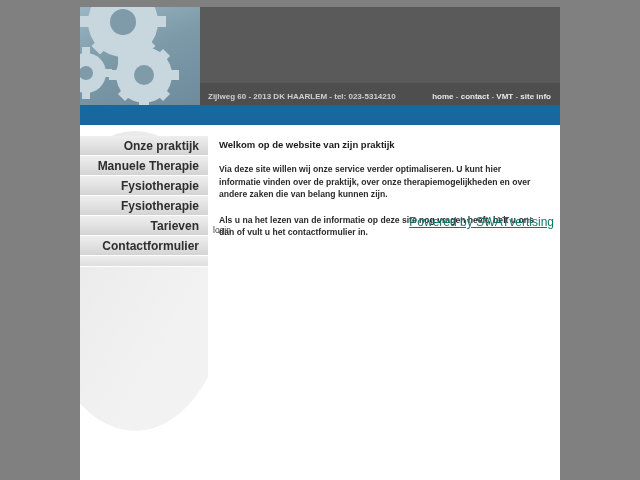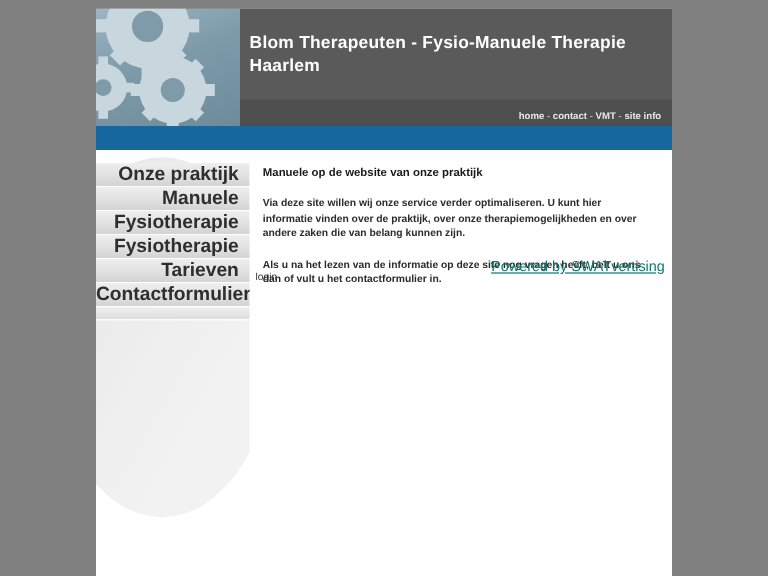--- a/index.html
+++ b/index.html
@@ -136,21 +136,21 @@
     position: relative;
     padding-top: 11px;
   }
   .menu-item {
     position: relative;
     height: 20px;
     line-height: 20px;
     margin-bottom: 0px;
     text-align: right;
     padding-right: 9px;
-    font-size: 16px;
+    font-size: 12px;
     font-weight: bold;
     color: #2e2e2e;
     background: linear-gradient(to bottom, #eeeeee 0%, #e2e2e2 50%, #d3d3d3 100%);
     border-bottom: 1px solid #ffffff;
     box-sizing: border-box;
     cursor: pointer;
   }
   .menu-tail {
     height: 10px;
     background: linear-gradient(to bottom, #eeeeee 0%, #dedede 100%);
@@ -243,26 +243,24 @@
 
         <span class="gear" style="left:-14px; top:46px; width:40px; height:40px;">
           <span class="tooth" style="left:16px; top:-6px; width:8px; height:9px;"></span>
           <span class="tooth" style="left:16px; top:37px; width:8px; height:9px;"></span>
 
           <span class="tooth" style="left:37px; top:16px; width:9px; height:8px;"></span>
           <span class="hole" style="left:13px; top:13px; width:14px; height:14px;"></span>
         </span>
       </div>
 
-      <div class="header-text">
-        <div class="header-title">Blom Therapeuten - Fysio-Manuele Therapie Haarlem</div>
-      </div>
 
       <div class="header-bar"></div>
 
+      <div class="header-addr">Zijlweg 60 - 2013 DK HAARLEM - tel: 023-5314210</div>
 
       <div class="header-nav">
         <a href="#">home</a>
         <span class="sep">-</span>
         <a href="#">contact</a>
         <span class="sep">-</span>
         <a href="#">VMT</a>
         <span class="sep">-</span>
         <a href="#">site info</a>
       </div>
@@ -291,21 +289,21 @@
             <span>Tarieven</span>
           </div>
           <div class="menu-item">
             <span>Contactformulier</span>
           </div>
           <div class="menu-tail"></div>
         </div>
       </div>
 
       <div class="content">
-        <h1>Manuele op de website van onze praktijk</h1>
+        <h1>Welkom op de website van zijn praktijk</h1>
         <p>Via deze site willen wij onze service verder optimaliseren. U kunt hier informatie vinden over de praktijk, over onze therapiemogelijkheden en over andere zaken die van belang kunnen zijn.</p>
         <p>Als u na het lezen van de informatie op deze site nog vragen heeft, belt u ons dan of vult u het contactformulier in.</p>
       </div>
 
       <div class="footer">
         <div class="footer-inner">
           <a href="#" class="login">login</a>
           <div class="powered">Powered by SWATvertising</div>
         </div>
       </div>

